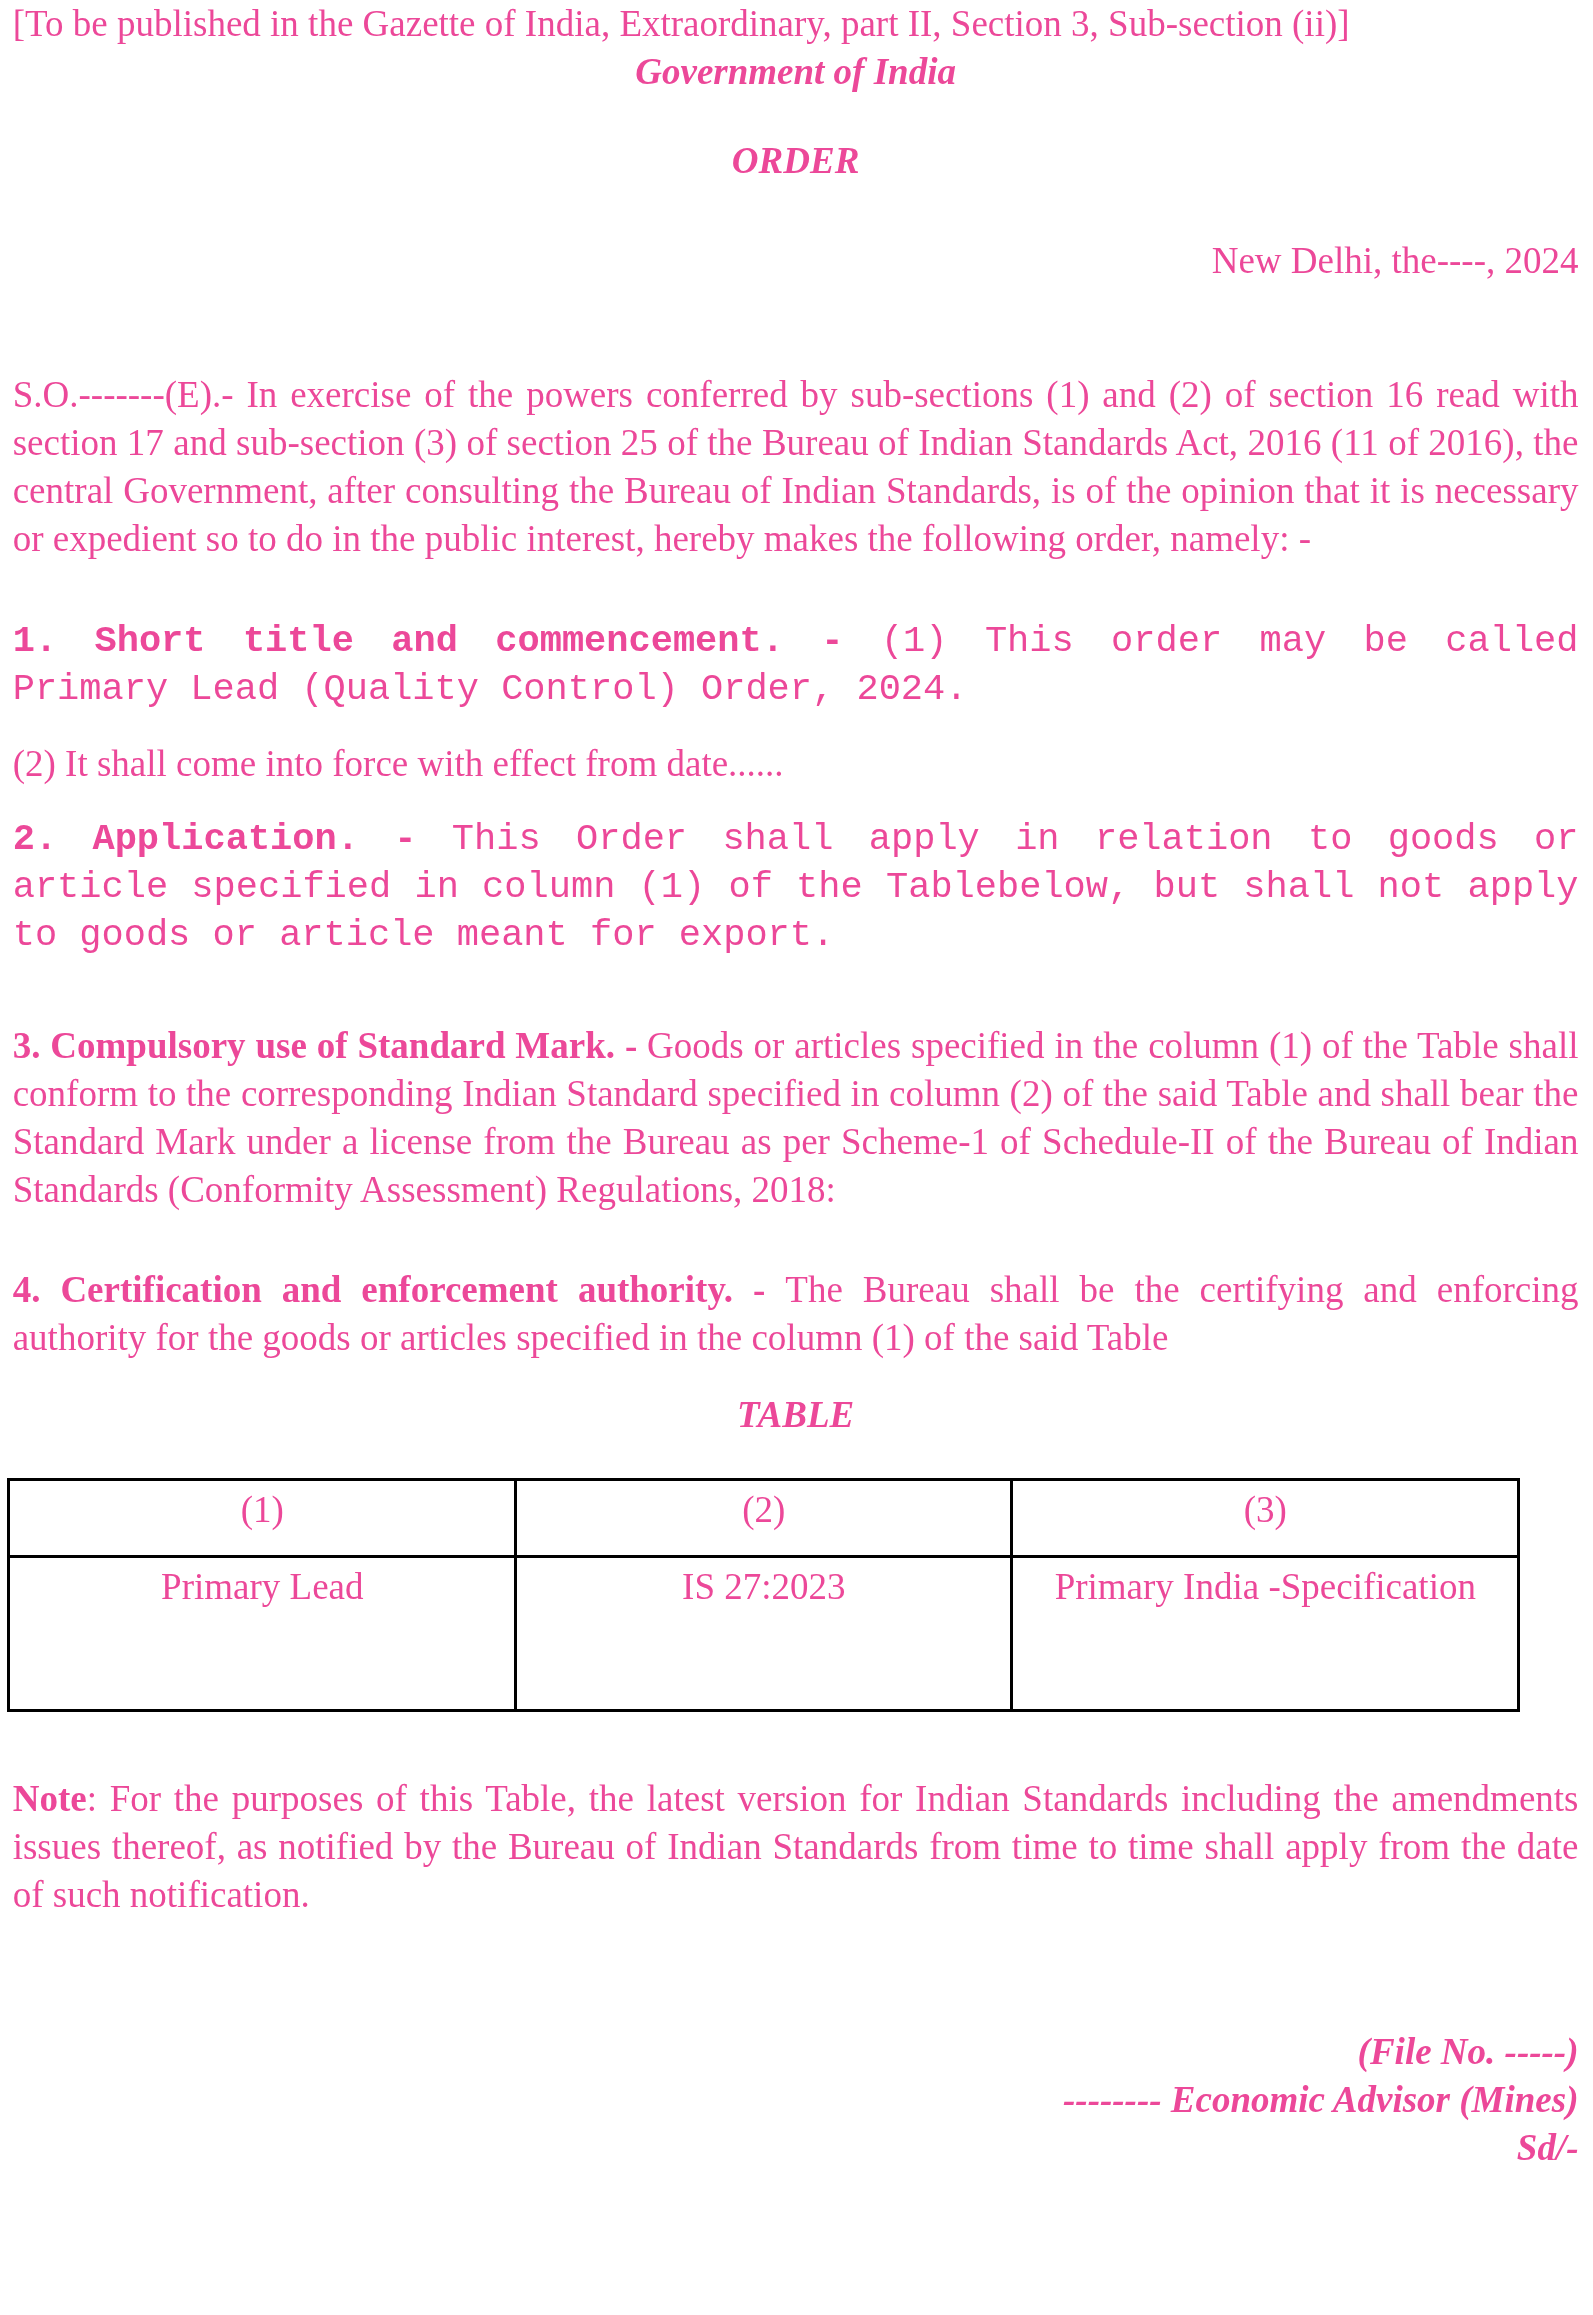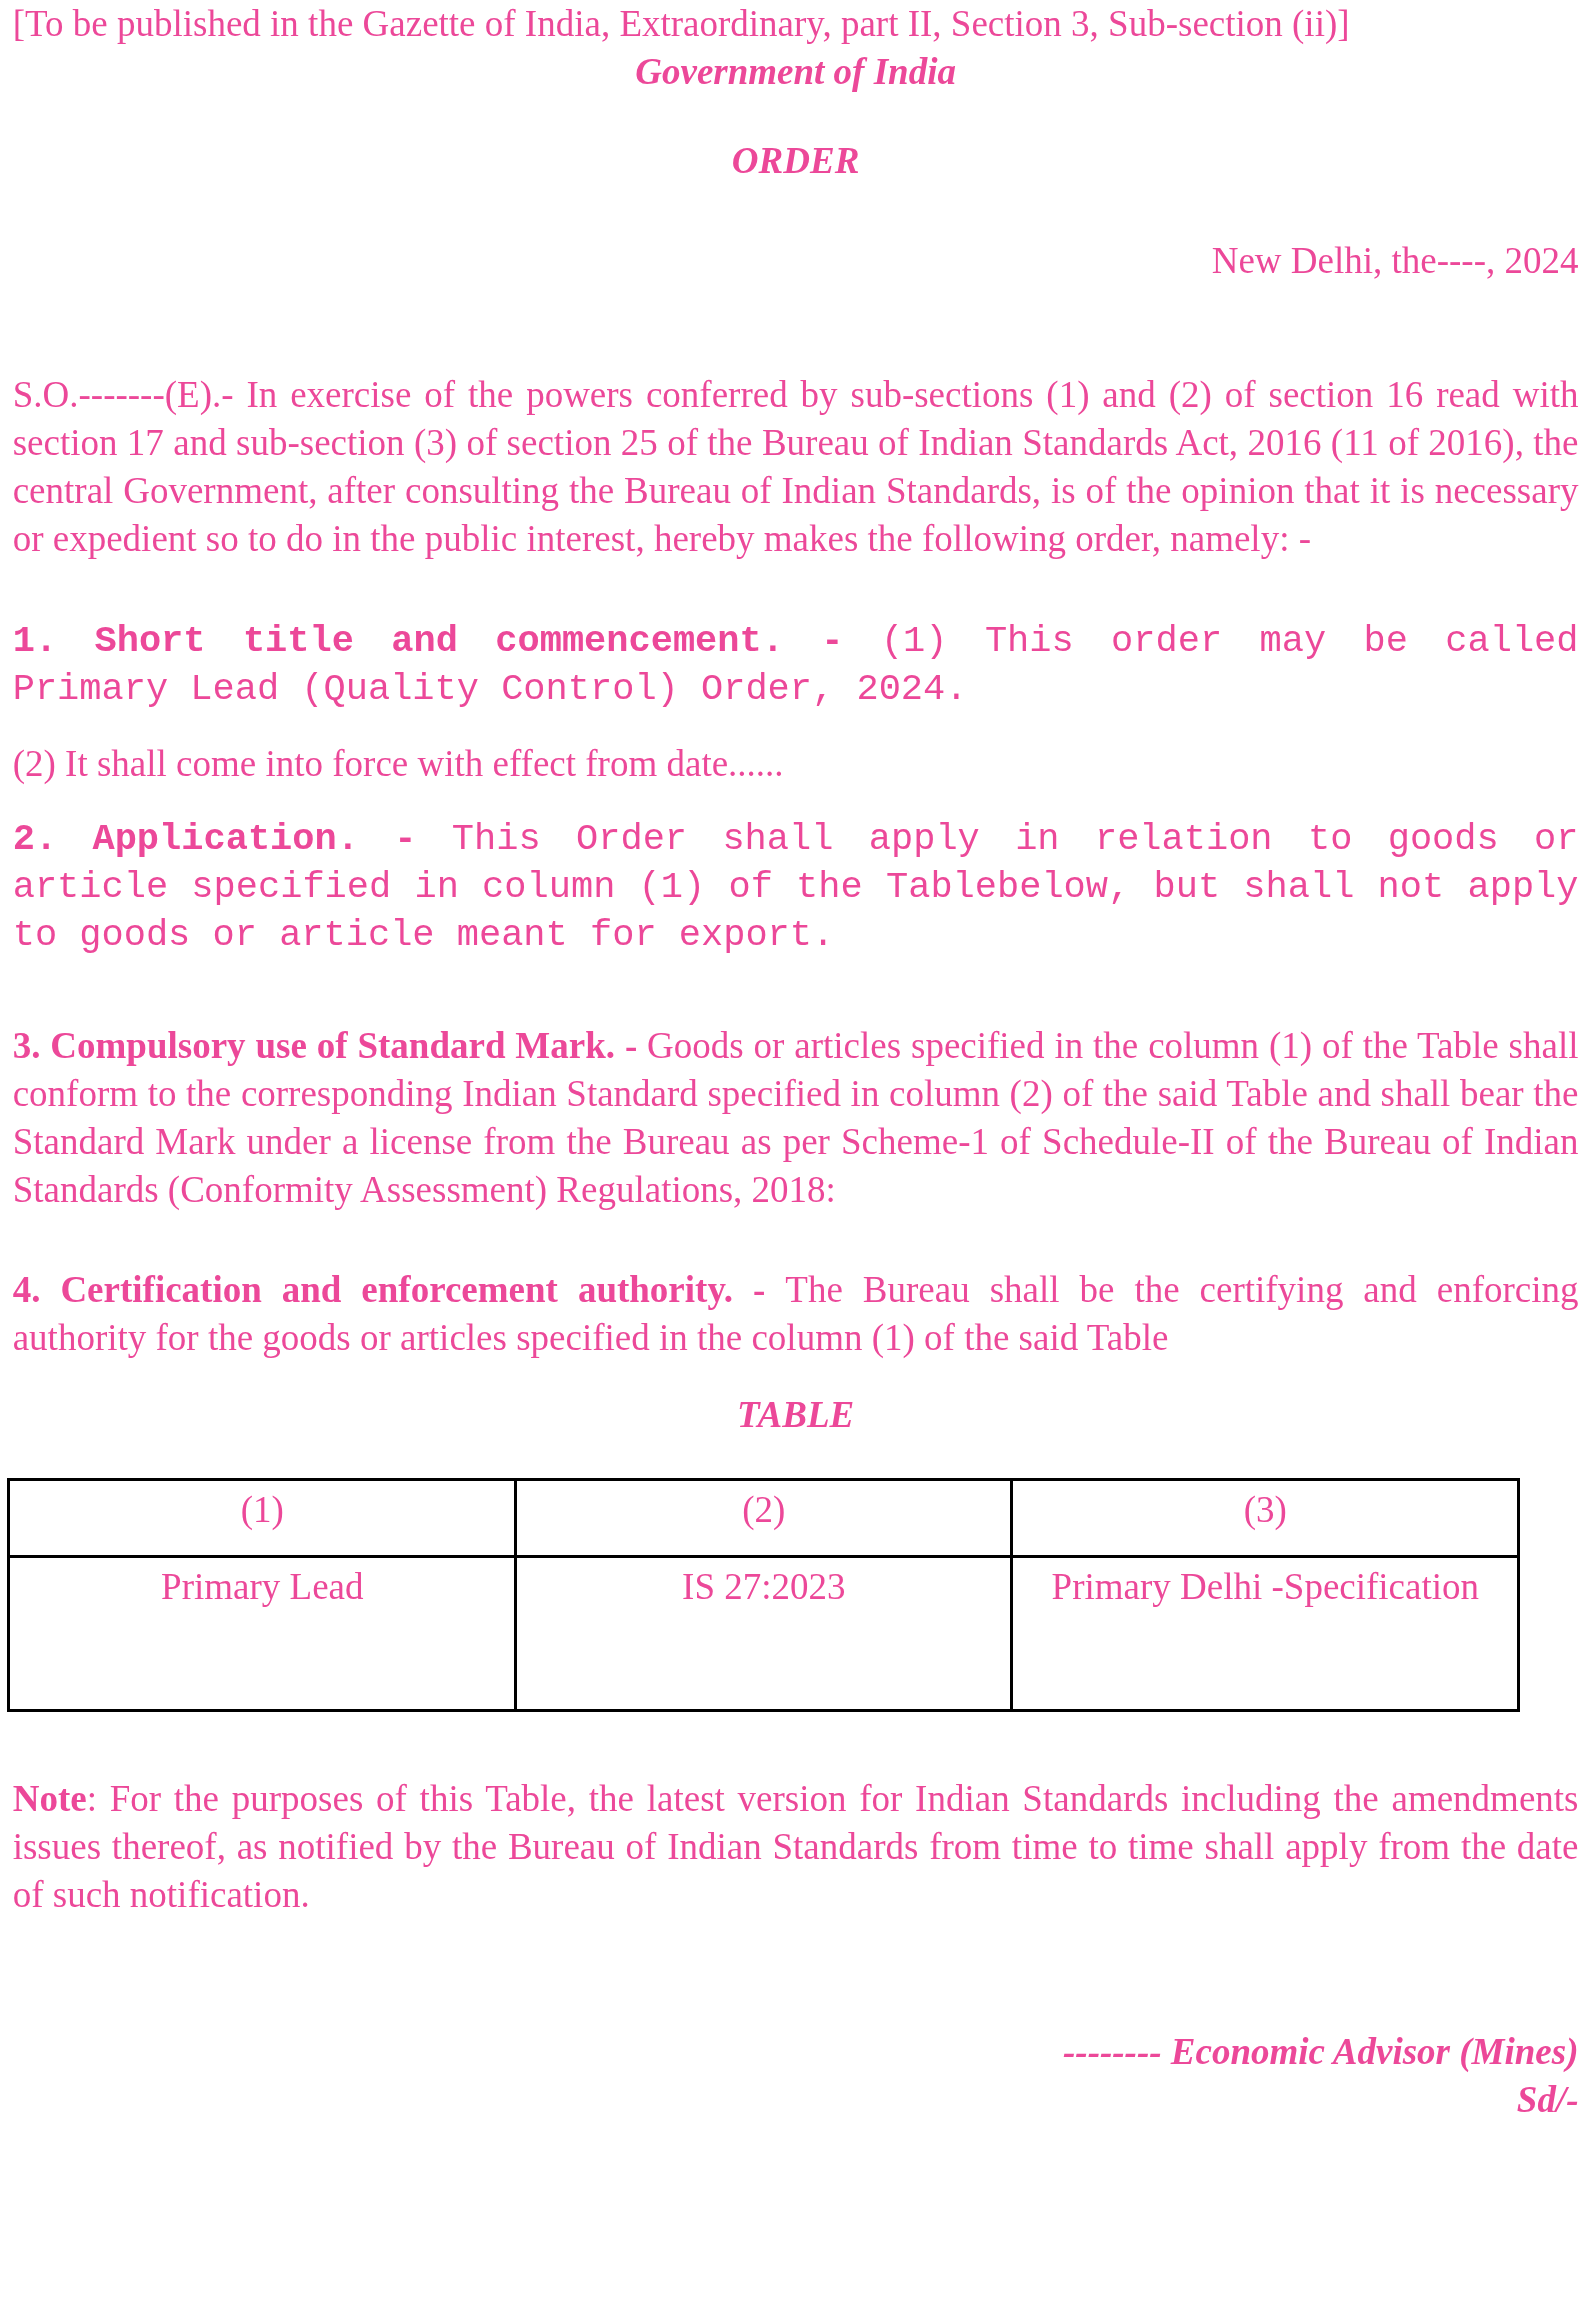--- a/index.html
+++ b/index.html
@@ -89,26 +89,27 @@
     </colgroup>
     <tbody>
     <tr class="row-num">
       <td>(1)</td>
       <td>(2)</td>
       <td>(3)</td>
     </tr>
     <tr class="row-data">
       <td>Primary Lead</td>
       <td>IS 27:2023</td>
-      <td>Primary Delhi -Specification</td>
+      <td>Primary India -Specification</td>
     </tr>
   </tbody>
     </table>
 
   <p class="justify m-note"><b>Note</b><span>: For the purposes of this Table, the latest version for Indian Standards including the amendments issues thereof, as notified by the Bureau of Indian Standards from time to time shall apply from the date of such notification.</span></p>
 
   <div class="m-footer">
+    <div class="right bold">(File No. -----)</div>
     <div class="right bold">-------- Economic Advisor (Mines)</div>
     <div class="right bold">Sd/-</div>
   </div>
 
 </div>
 
 
 </body></html>

